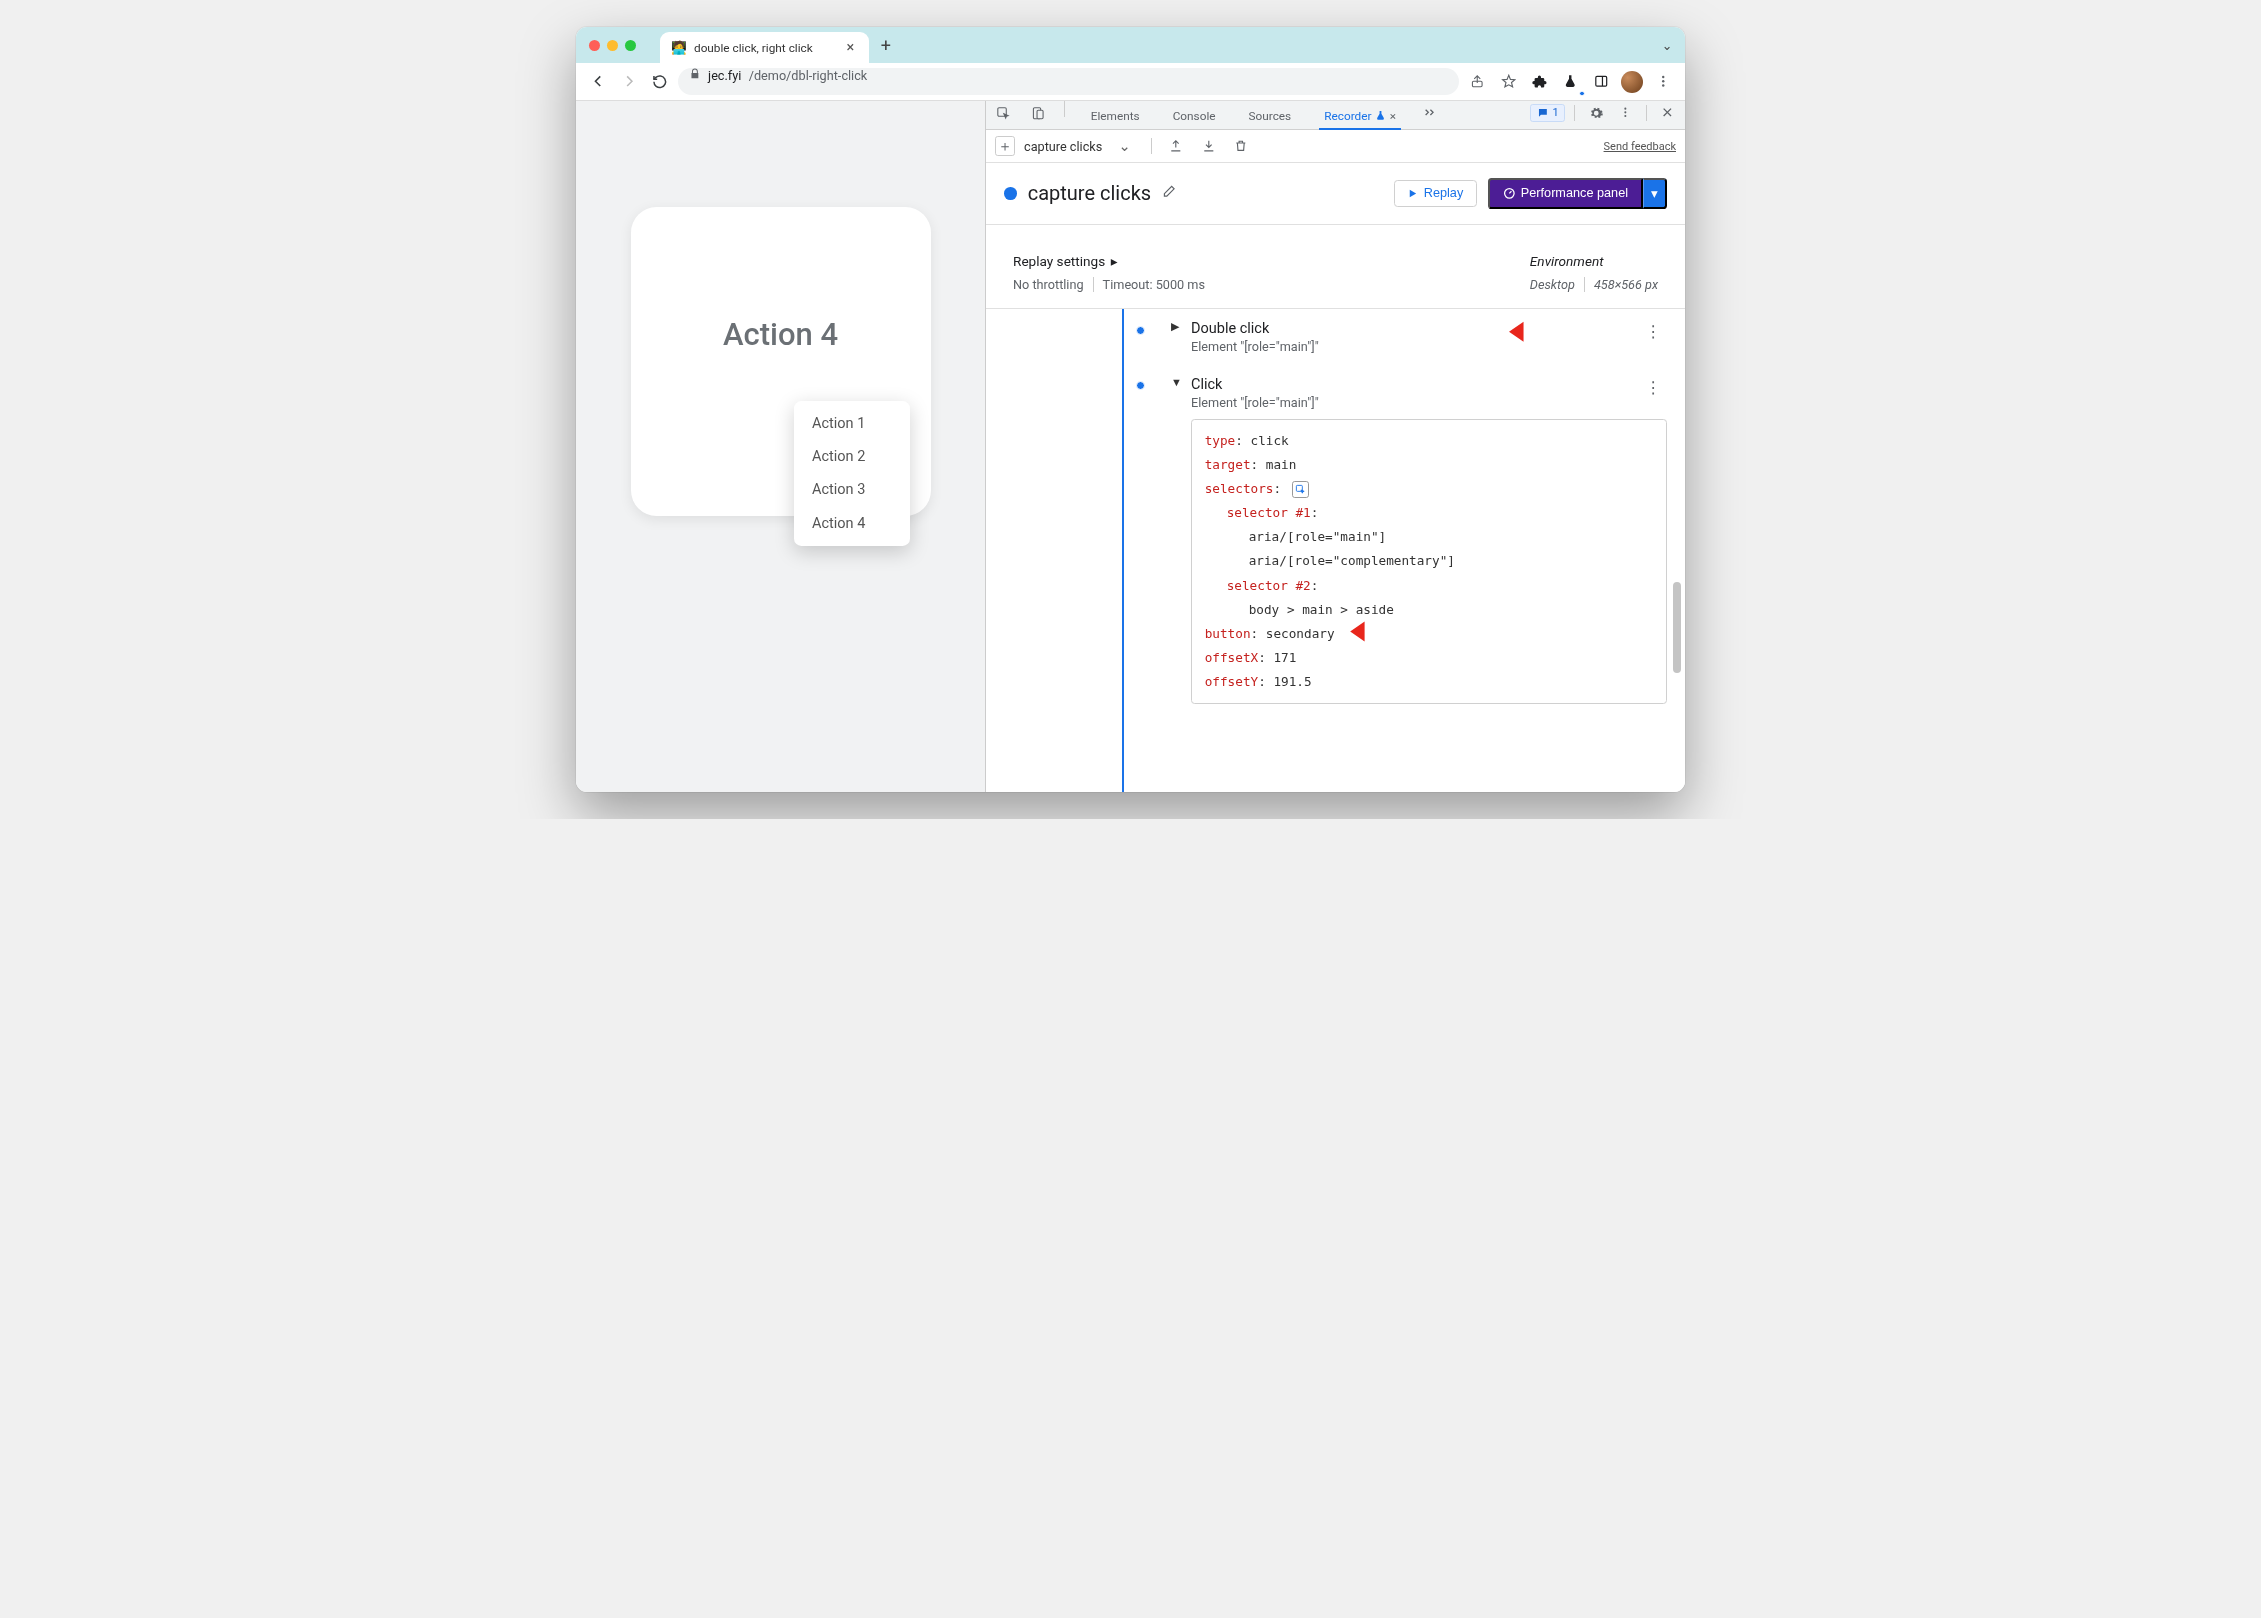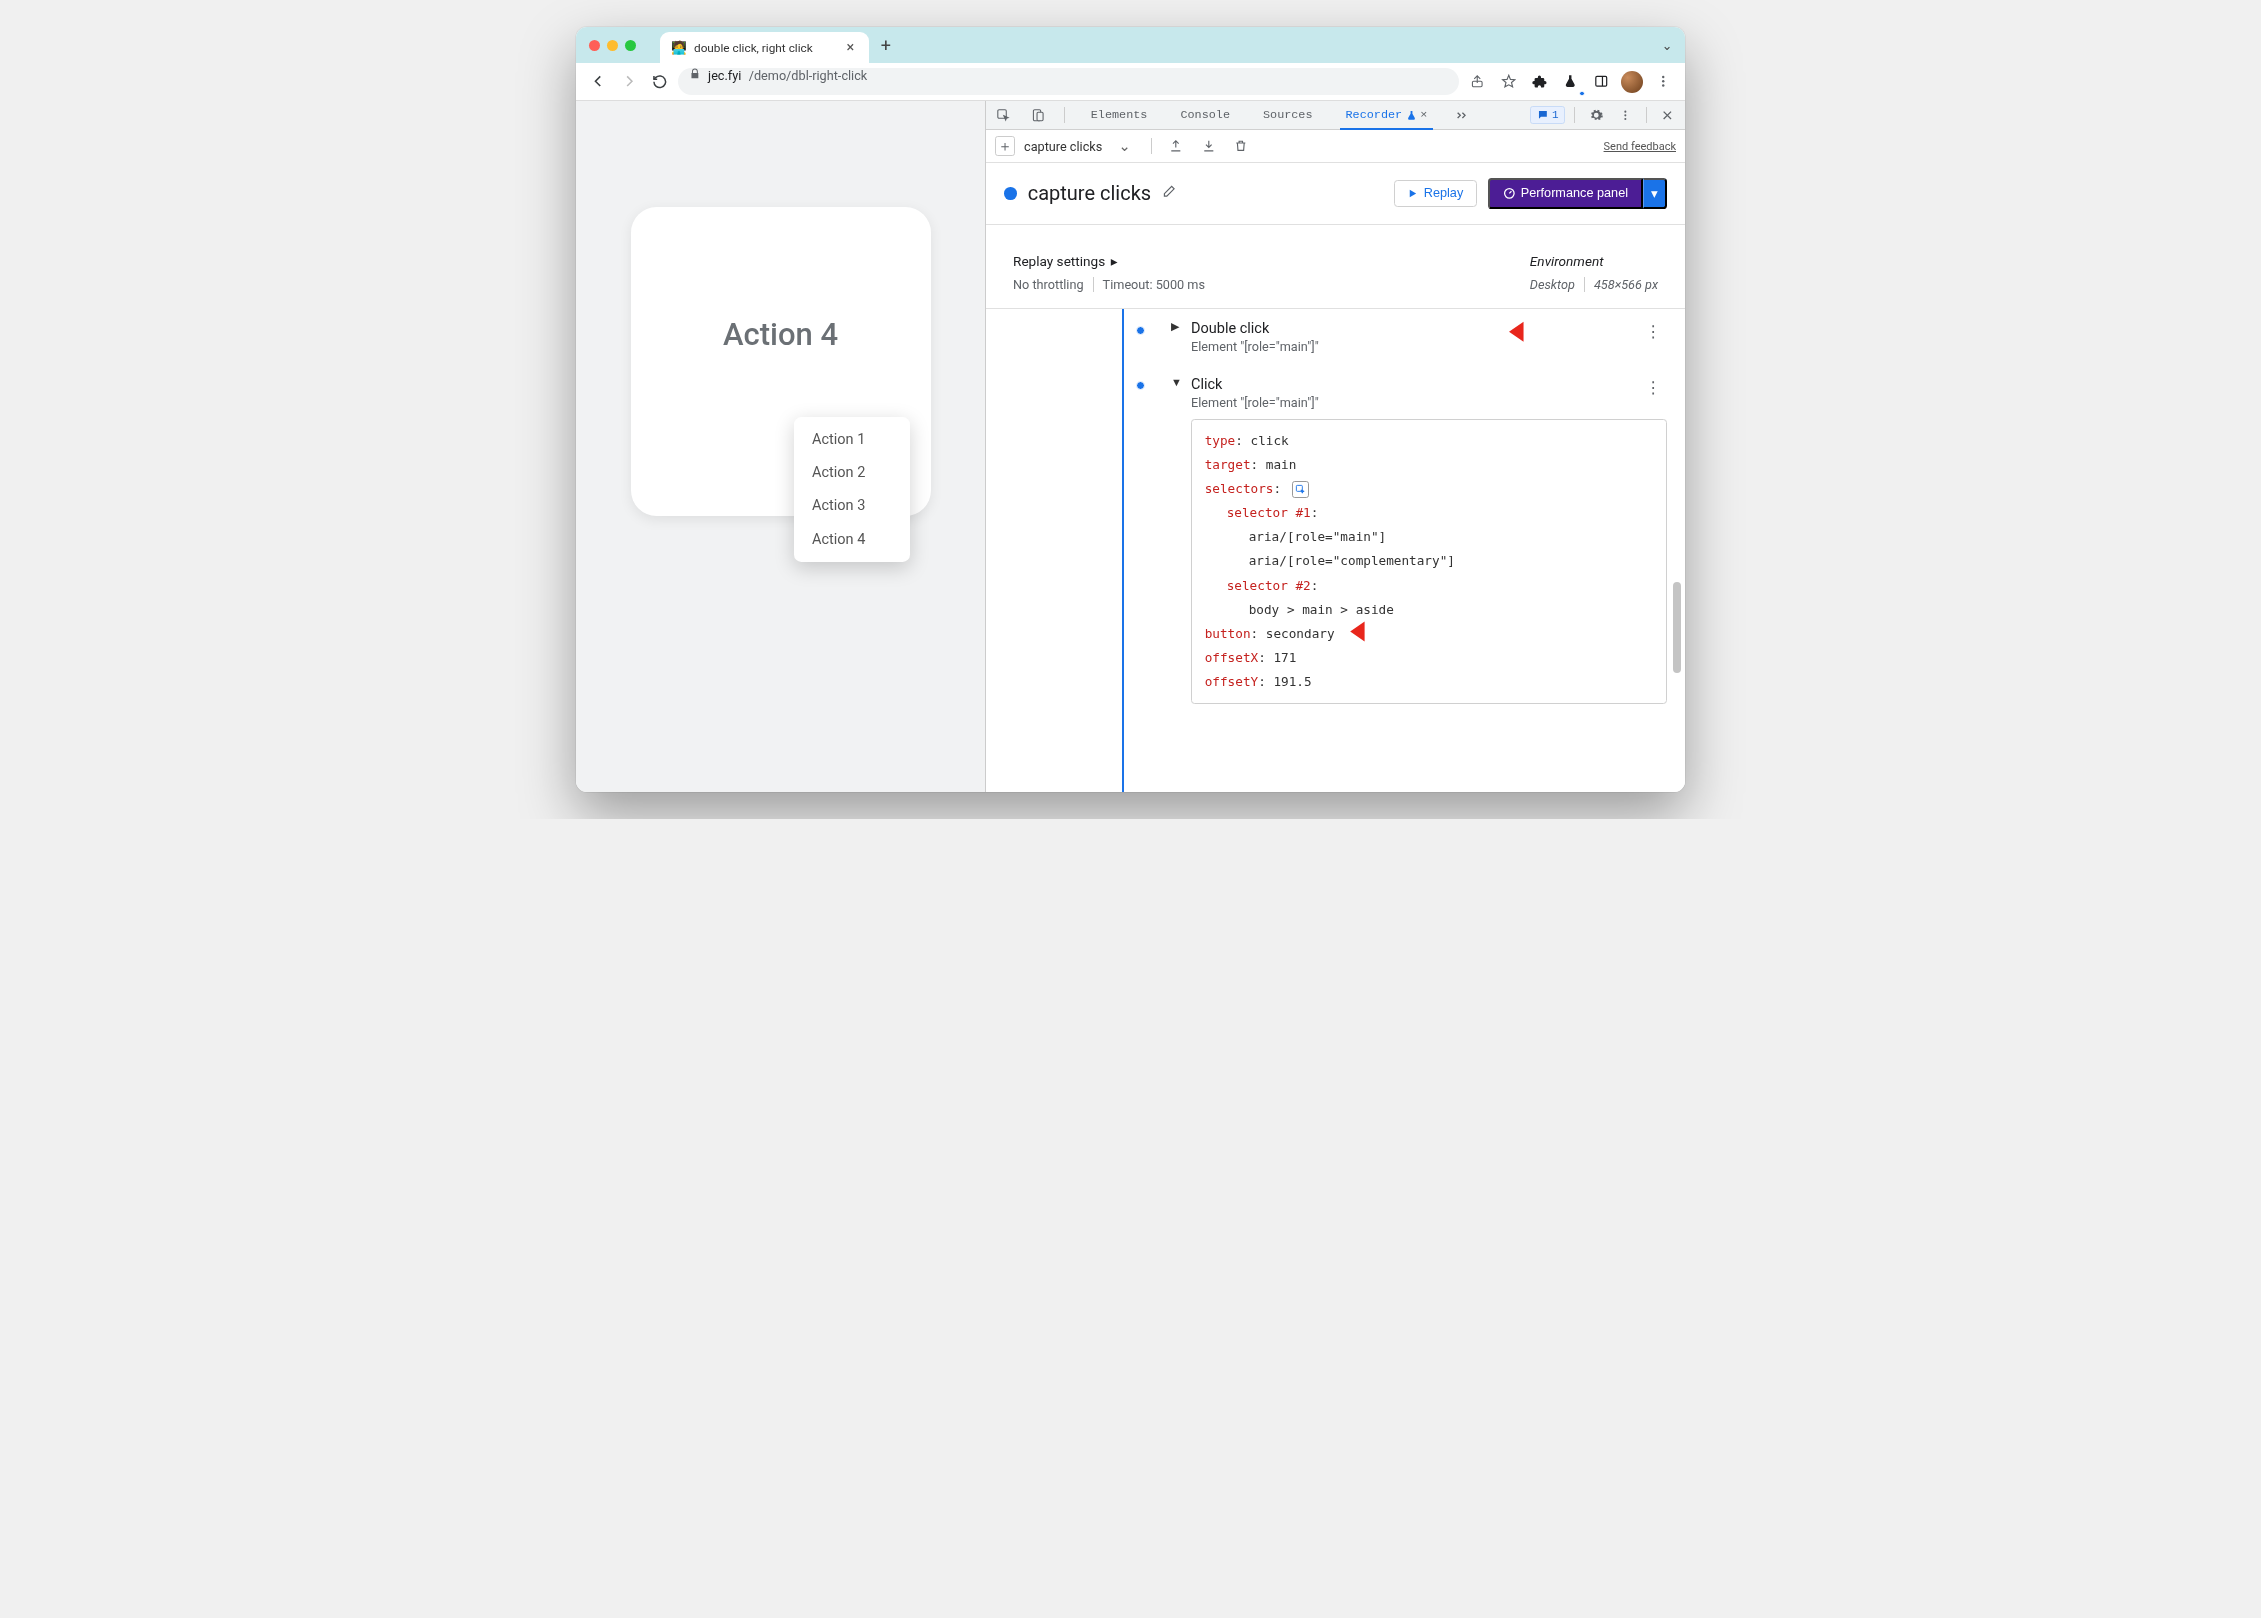--- a/index.html
+++ b/index.html
@@ -102,21 +102,21 @@
   box-shadow: 0 3.6px 12.7px rgba(0,0,0,0.08);
   position:relative;
   display:flex;
   flex-direction:column;
   align-items:center;
   justify-content:center;
 }
 .card-title { font-size: 31px; color:#6b7075; font-weight:500; margin-top:-55px; }
 .context-menu {
   position:absolute;
-  top: 316px;
+  top: 300px;
   left: 218px;
   background:#fff;
   border-radius:7.3px;
   box-shadow: 0 5.5px 20px rgba(0,0,0,0.18);
   padding: 5.5px 0;
   width: 116px;
 }
 .context-item { padding: 8.2px 18px; font-size:14.5px; color:#555; }
 
 
@@ -124,25 +124,24 @@
   flex:1;
   background:#fff;
   border-left: 0.9px solid #ccc;
   display:flex;
   flex-direction:column;
 }
 .dt-tabs {
   height: 29px;
   border-bottom: 0.9px solid #d0d0d0;
   display:flex;
-  align-items:center;
+  align-items:flex-start;
   padding: 0 5.5px;
   gap: 11px;
   background:#f1f3f4;
-  font-family:Liberation Mono, monospace;
 }
 .dt-tab { padding: 0 11px; font-size:11.8px; color:#5f6368; height:29px; display:flex; align-items:center; gap:3.6px; position:relative;}
 .dt-tab.active { color:#1a73e8; }
 .dt-tab.active::after { content:""; position:absolute; bottom:0; left:5.5px; right:5.5px; height:1.8px; background:#1a73e8;}
 .dt-icbtn { width:23.6px; height:23.6px; display:flex; align-items:center; justify-content:center; color:#5f6368; }
 .dt-sep { width:0.9px; height:16.4px; background:#ccc; margin:0 3.6px;}
 .issues-badge { background:#e8f0fe; color:#1967d2; padding:1.8px 5.5px; border-radius:2.7px; font-size:11px; display:flex; align-items:center; gap:3.6px; border:0.9px solid #c8dbf7;}
 .dt-right-group { margin-left:auto; display:flex; align-items:center; gap:5.5px;}
 
 .dt-subbar {

